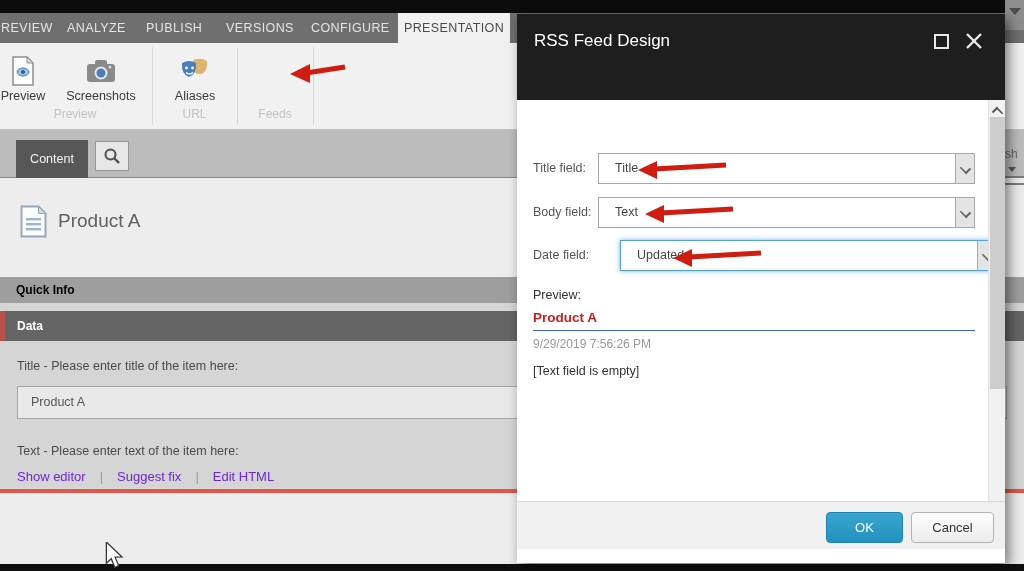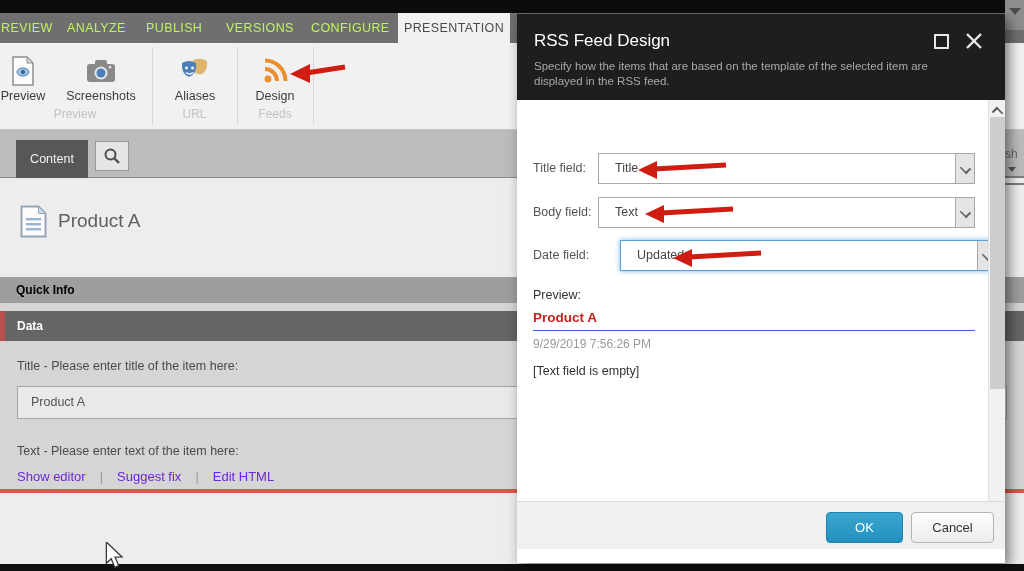--- a/index.html
+++ b/index.html
@@ -3,21 +3,21 @@
 <meta charset="utf-8">
 <style>
   * { margin:0; padding:0; box-sizing:border-box; }
   html,body { background:#333; }
   body { font-family:"Liberation Sans", sans-serif; }
   .page { position:relative; width:1024px; height:571px; overflow:hidden; background:#ededed; }
 
   
   .top-black { position:absolute; left:0; top:0; width:1024px; height:13px; background:#0c0c0c; }
   .tabbar { position:absolute; left:0; top:13px; width:1024px; height:30px; background:#6f6f6f; }
-  .tab { position:absolute; top:0; height:30px; line-height:30px; color:#bef264; font-size:12.5px; letter-spacing:.4px; cursor:default;text-align:center; }
+  .tab { position:absolute; top:0; height:30px; line-height:30px; color:#e5e5e5; font-size:12.5px; letter-spacing:.4px; cursor:default;text-align:center; }
   .tab.active { background:#f1f1f1; color:#4a4a4a; text-align:center; }
 
   .ribbon { position:absolute; left:0; top:43px; width:1024px; height:87px; background:#f1f1f1; border-bottom:1px solid #c3c3c3; }
   .rbtn { position:absolute; top:12px; height:52px; display:flex; flex-direction:column; align-items:center; justify-content:flex-start; cursor:pointer; }
   .rbtn .ricon { height:32px; display:flex; align-items:center; justify-content:center; }
   .rbtn .rlabel { font-size:12.5px; color:#3b3b3b; margin-top:2px; white-space:nowrap; }
   .rgroup { position:absolute; top:64px; height:18px; text-align:center; font-size:12px; color:#c2c2c2; }
   .rsep { position:absolute; top:4px; height:78px; width:1px; background:#d9d9d9; }
 
   
@@ -134,30 +134,20 @@
         <svg width="30" height="26" viewBox="0 0 30 26">
           <path d="M13 2 q8 -3 14 1 q1 9 -5 13 q-8 1 -9 -5 z" fill="#ddb56e"></path>
           <path d="M2 5 q7 -4 14 0 q1 11 -7 14 q-8 -3 -7 -14 z" fill="#4a7fbb"></path>
           <circle cx="6.5" cy="10" r="1.4" fill="#fff"></circle>
           <circle cx="12.5" cy="10" r="1.4" fill="#fff"></circle>
           <path d="M6 14.5 q3.5 3 7 0" stroke="#fff" stroke-width="1.4" fill="none"></path>
         </svg>
       </span>
       <span class="rlabel">Aliases</span>
     </div>
-    <div class="rbtn" style="left:240px;width:70px">
-      <span class="ricon">
-        <svg width="26" height="26" viewBox="0 0 26 26">
-          <circle cx="6" cy="21" r="3.4" fill="#e98f2e"></circle>
-          <path d="M3 11 a12 12 0 0 1 12 12" stroke="#e98f2e" stroke-width="4" fill="none"></path>
-          <path d="M3 2.5 a20.5 20.5 0 0 1 20.5 20.5" stroke="#e98f2e" stroke-width="4" fill="none"></path>
-        </svg>
-      </span>
-      <span class="rlabel">Design</span>
-    </div>
     <div class="rgroup" style="left:0;width:150px">Preview</div>
     <div class="rgroup" style="left:153px;width:83px">URL</div>
     <div class="rgroup" style="left:238px;width:74px">Feeds</div>
     <div class="rsep" style="left:152px"></div>
     <div class="rsep" style="left:237px"></div>
     <div class="rsep" style="left:313px"></div>
     <svg class="ann-arrow" style="left:288px;top:17px" width="60" height="24" viewBox="0 0 60 24">
       <path d="M57 7 L18 13" stroke="#cf1d11" stroke-width="5" fill="none"></path>
       <polygon points="2,14 22,4 22,23" fill="#cf1d11"></polygon>
     </svg>
@@ -207,21 +197,20 @@
   <div class="publish-partial"><span>sh</span><span class="caret"></span></div>
   <div class="dbl-line"></div>
 
   <svg class="cursor" width="22" height="27" viewBox="0 0 17 21">
     <path d="M1 0 L1 16.5 L4.8 13 L7.6 19.8 L10.6 18.4 L7.8 11.8 L13.2 11.6 Z" fill="#fff" stroke="#3a3a3a" stroke-width="1"></path>
   </svg>
 
   <div class="dialog">
     <div class="dlg-header">
       <div class="dlg-title">RSS Feed Design</div>
-      <div class="dlg-subtitle">Specify how the items that are based on the template of the selected item are displayed in the RSS feed.</div>
     </div>
     <div class="dlg-max" style="left:417px;top:20px;position:absolute"></div>
     <svg class="dlg-close" style="left:447px;top:17px;position:absolute" width="20" height="20" viewBox="0 0 20 20">
       <line x1="3" y1="3" x2="17" y2="17" stroke="#e8e8e8" stroke-width="2.4"></line>
       <line x1="17" y1="3" x2="3" y2="17" stroke="#e8e8e8" stroke-width="2.4"></line>
     </svg>
 
     <div class="dlg-body">
 
       <div class="field-row" style="top:53px">

